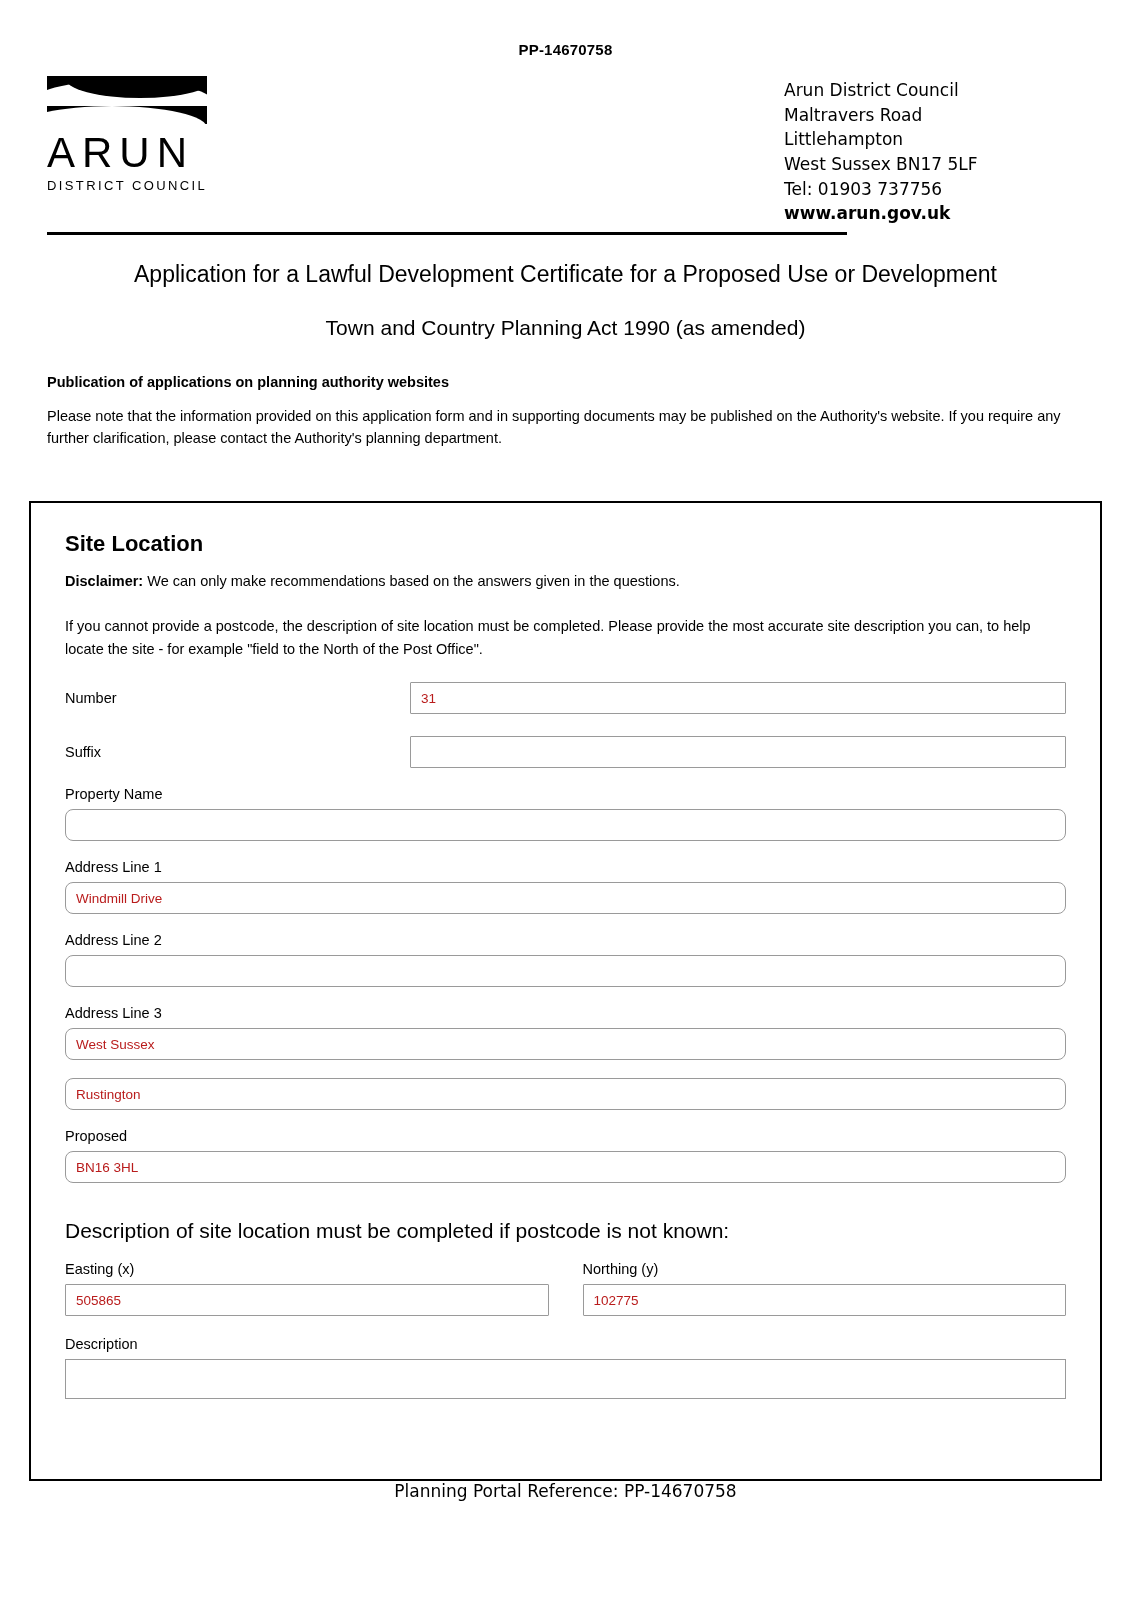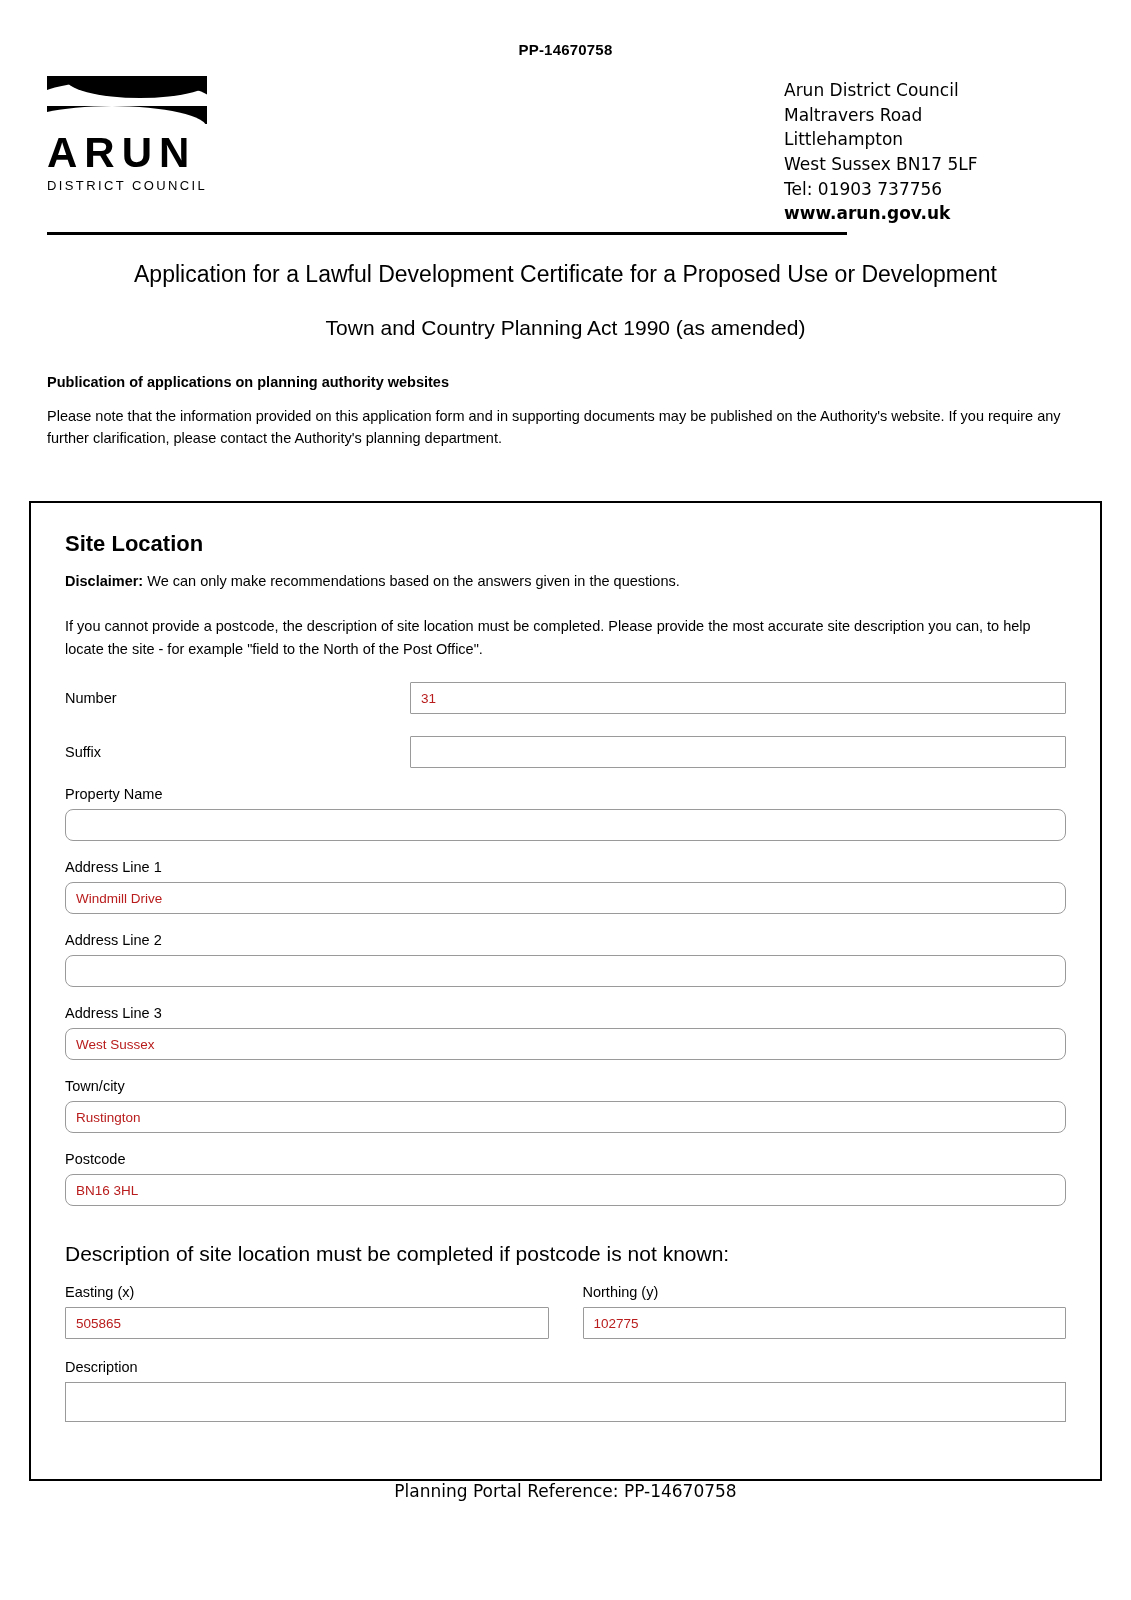--- a/index.html
+++ b/index.html
@@ -66,21 +66,21 @@
     position: absolute;
     width: 190px;
     height: 22px;
     background: #ffffff;
     border-radius: 50% 50% 0 0 / 100% 100% 0 0;
     left: -30px;
     top: 30px;
   }
   .logo-word {
     font-size: 42px;
-    font-weight: bold;
+    font-weight: normal;
     letter-spacing: 7px;
     line-height: 1.1;
     margin-top: 6px;
     font-family: "Liberation Sans", sans-serif;
   }
   .logo-sub {
     font-size: 13px;
     font-weight: normal;
     letter-spacing: 2.4px;
     margin-top: 2px;
@@ -291,26 +291,25 @@
       <span class="lbl">Address Line 2</span>
       <div class="inp"></div>
     </div>
 
     <div class="stack">
       <span class="lbl">Address Line 3</span>
       <div class="inp">West Sussex</div>
     </div>
 
     <div class="stack">
-      <span class="lbl">Town/city</span>
       <div class="inp">Rustington</div>
     </div>
 
     <div class="stack">
-      <span class="lbl">Postcode</span>
+      <span class="lbl">Proposed</span>
       <div class="inp">BN16 3HL</div>
     </div>
 
     <div class="section-head">Description of site location must be completed if postcode is not known:</div>
 
     <div class="two-col">
       <div class="col">
         <span class="lbl">Easting (x)</span>
         <div class="inp">505865</div>
       </div>

